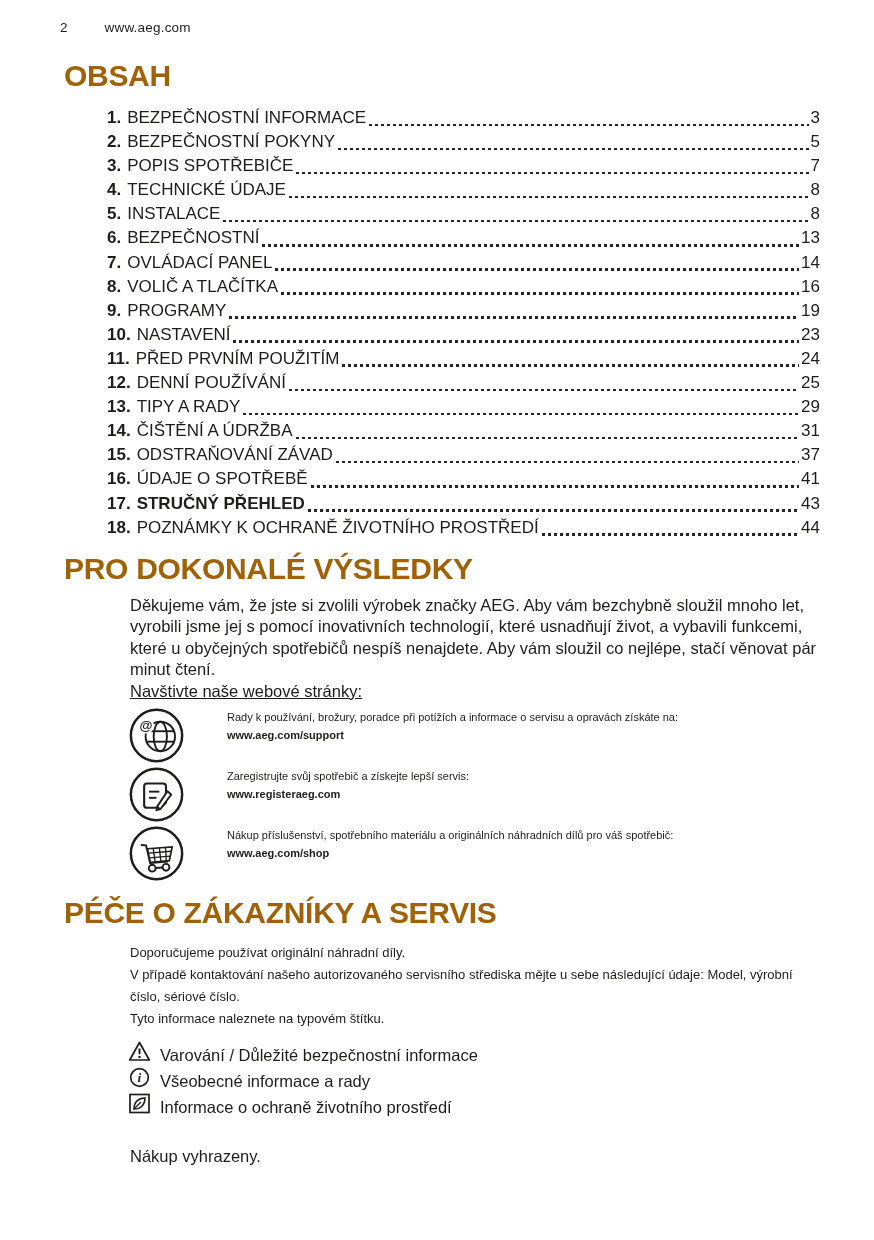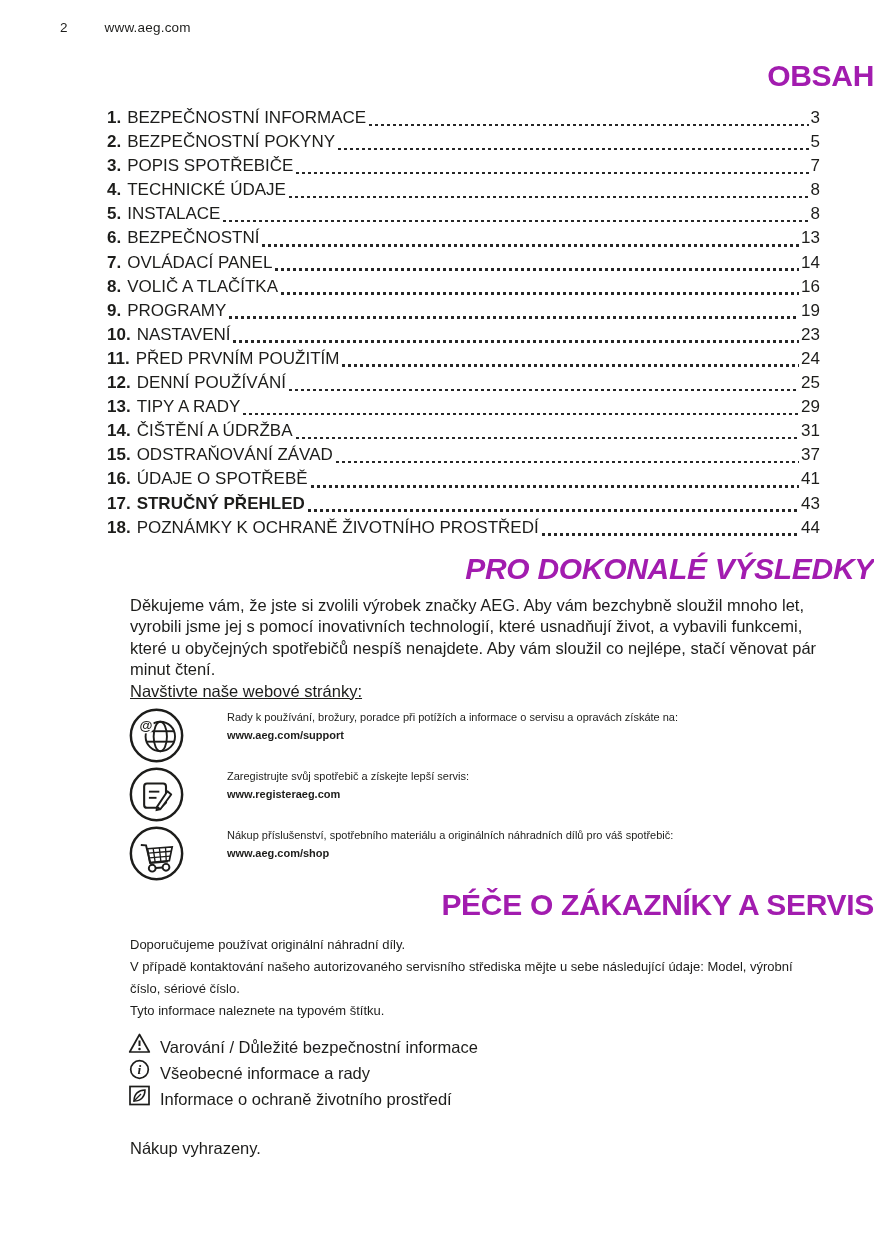--- a/index.html
+++ b/index.html
@@ -12,25 +12,25 @@
   }
   .page { position:relative; width:874px; height:1240px; }
 
   
   .pg-header { display:flex; align-items:baseline; padding:20px 0 0 60px; font-size:13.5px; }
   .pg-header .site { margin-left:37px; letter-spacing:0.2px; }
 
   
   h1 {
     margin:0 0 0 64px; font-size:30px; font-weight:700; letter-spacing:-0.3px;
-    color:#a21caf; line-height:34px;text-align:right;
+    color:#a16207; line-height:34px;
   }
   h1.obsah   { margin-top:24px; }
-  h1.results { margin-top:12px;font-style:italic; }
-  h1.service { margin-top:6px; }
+  h1.results { margin-top:12px; }
+  h1.service { margin-top:14px; }
 
   
   .toc { margin:13px 54px 0 107px; }
   .toc-row {
     display:flex; align-items:baseline; height:24.1px; font-size:17px; line-height:24px;
   }
   .toc-num { font-weight:700; margin-right:6px; white-space:nowrap; }
   .toc-title { white-space:nowrap; }
   .toc-bold .toc-title { font-weight:700; }
   .toc-leader {

